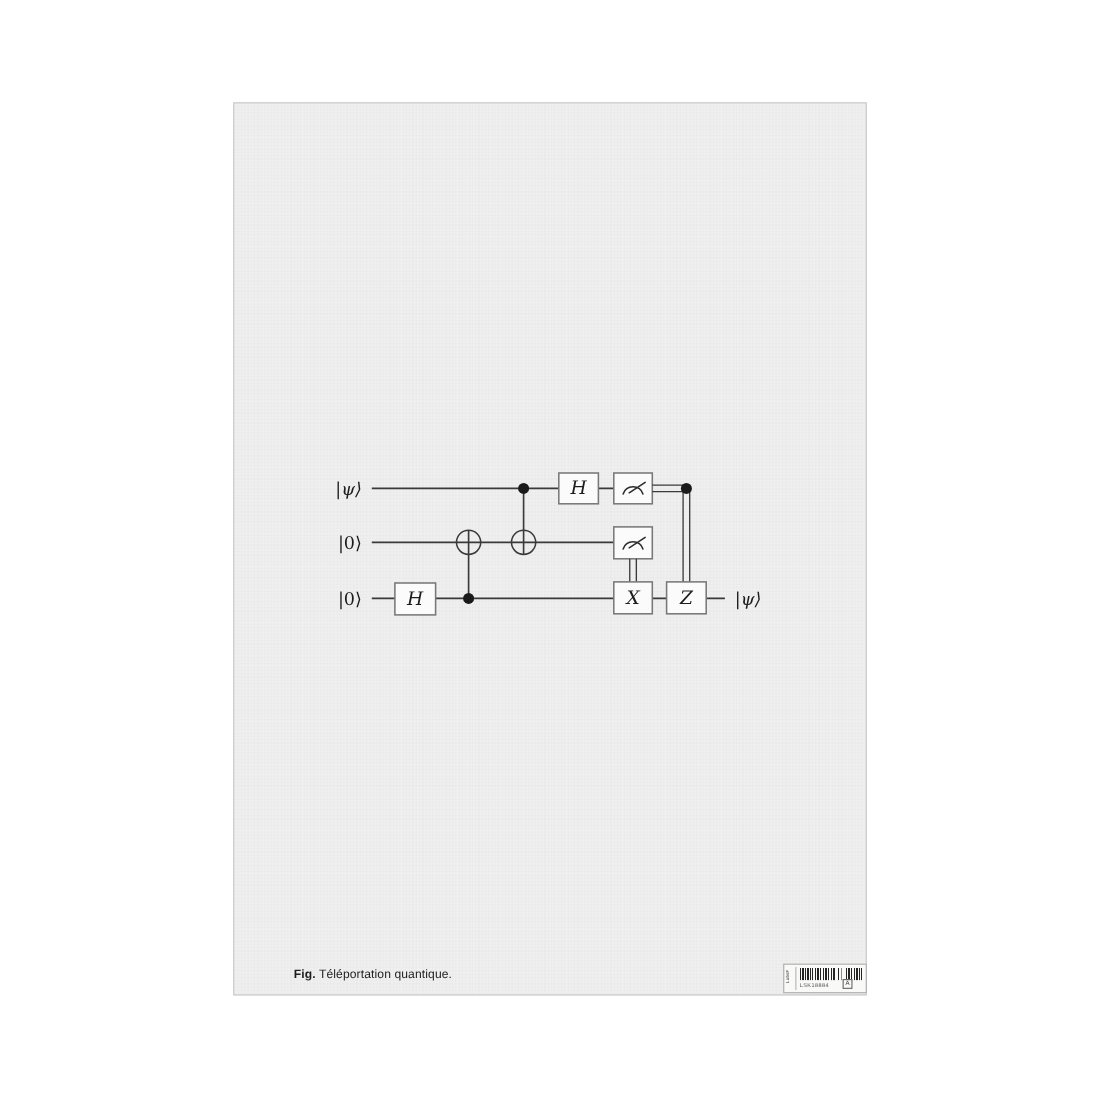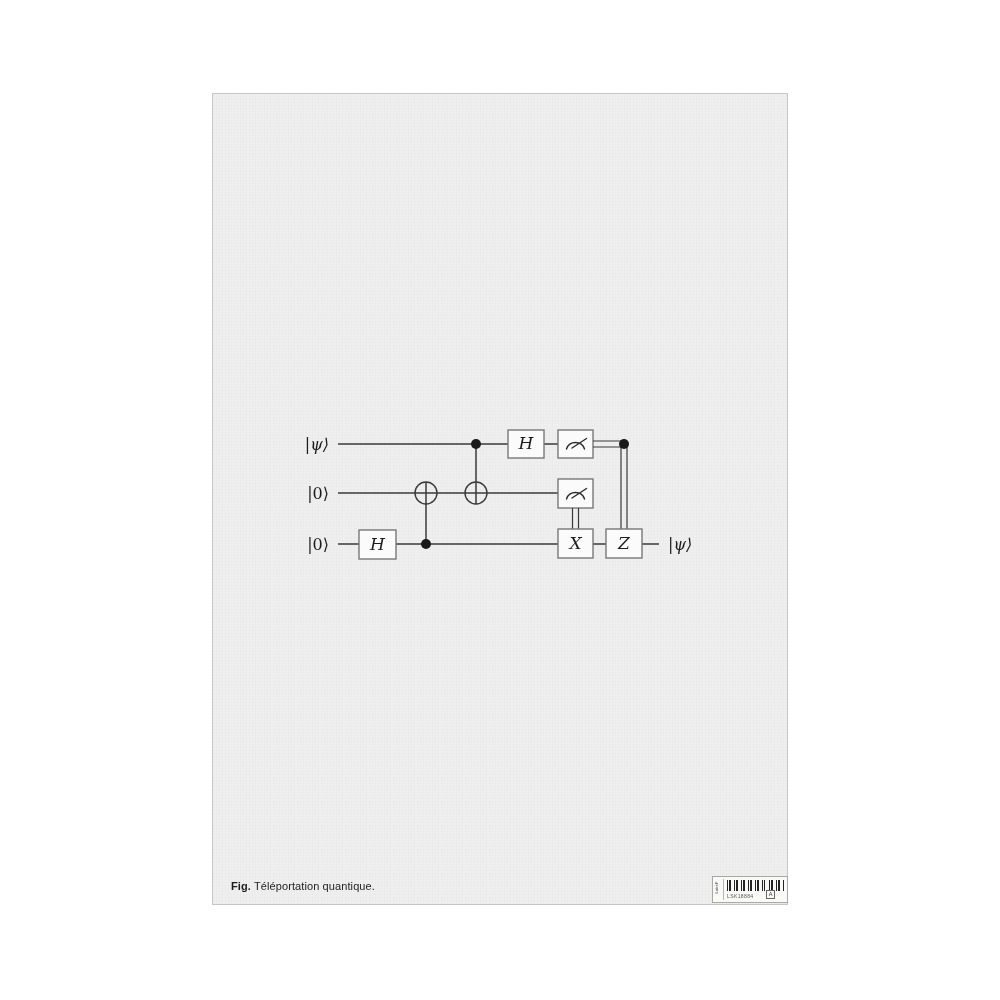--- a/index.html
+++ b/index.html
@@ -53,21 +53,21 @@
     fill: #1c1c1c;
   }
   .caption {
     position: absolute;
     left: 18px;
     top: 786px;
     font-size: 11px;
     color: #1e1e1e;
     letter-spacing: 0.1px;
   }
-  .caption .fig-prefix { font-weight: bold; }
+  .caption .fig-prefix { font-weight: bold; margin-left: 36px; }
   .sticker {
     position: absolute;
     left: 499px;
     top: 782px;
     width: 76px;
     height: 27px;
     background: #f9f9f8;
     border: 1px solid #a8a8a8;
     box-sizing: border-box;
   }

